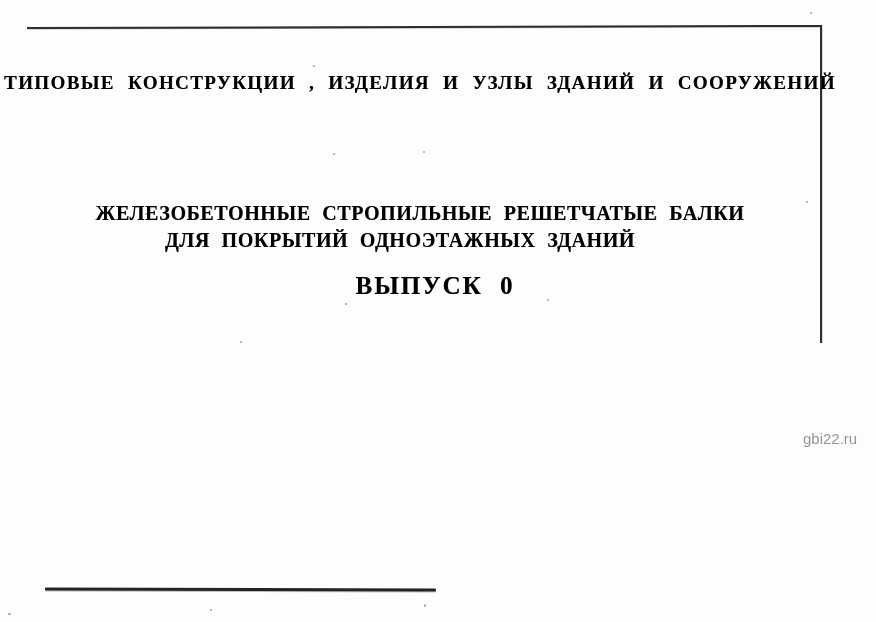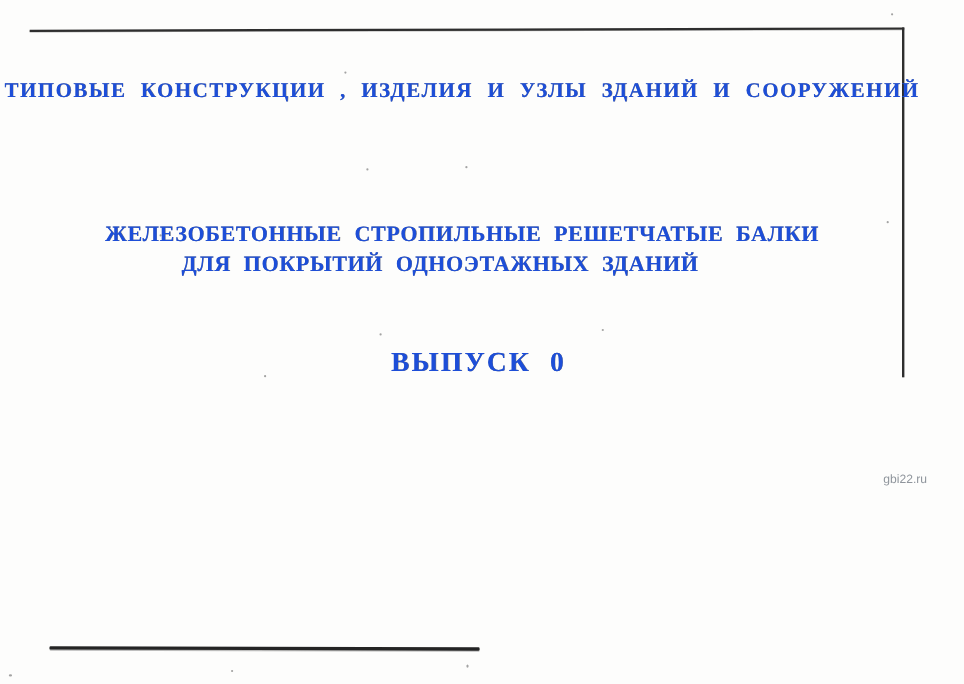--- a/index.html
+++ b/index.html
@@ -37,21 +37,21 @@
     width: 391px; height: 3px;
     background: #242424;
     border-radius: 1px;
     transform: rotate(0.15deg);
     box-shadow: 0 1px 0.5px rgba(70,70,70,.35);
   }
   
   .txt {
     position: absolute;
     text-align: center;
-    color: #1d4ed8;
+    color: #000000;
     font-weight: bold;
     white-space: nowrap;
     text-shadow: 0.3px 0.3px 0.4px rgba(25,25,25,.55);
   }
   .title-top {
     top: 72px; left: 0; width: 840px;
     font-size: 19px;
     letter-spacing: 1.4px;
     word-spacing: 7px;
   }
@@ -71,34 +71,33 @@
     top: 229px; left: 0; width: 800px;
     font-size: 20px;
     letter-spacing: 0.6px;
     word-spacing: 6px;
   }
   .issue {
     top: 272px; left: 30px; width: 810px;
     font-size: 25px;
     letter-spacing: 2px;
     word-spacing: 9px;
-    margin-top: 44px;
   }
   .materials {
     top: 314px; left: 20px; width: 820px;
     font-size: 18px;
     letter-spacing: 1px;
     word-spacing: 7px;
   }
   
   .watermark {
     position: absolute;
     left: 803px; top: 430px;
     font-family: "Liberation Sans", sans-serif;
-    font-size: 11px;
+    font-size: 15px;
     color: #8f959c;
     text-shadow: none;
     font-weight: normal;
   }
   
   .speck {
     position: absolute;
     background: #5a5a5a;
     border-radius: 50%;
     opacity: .55;

